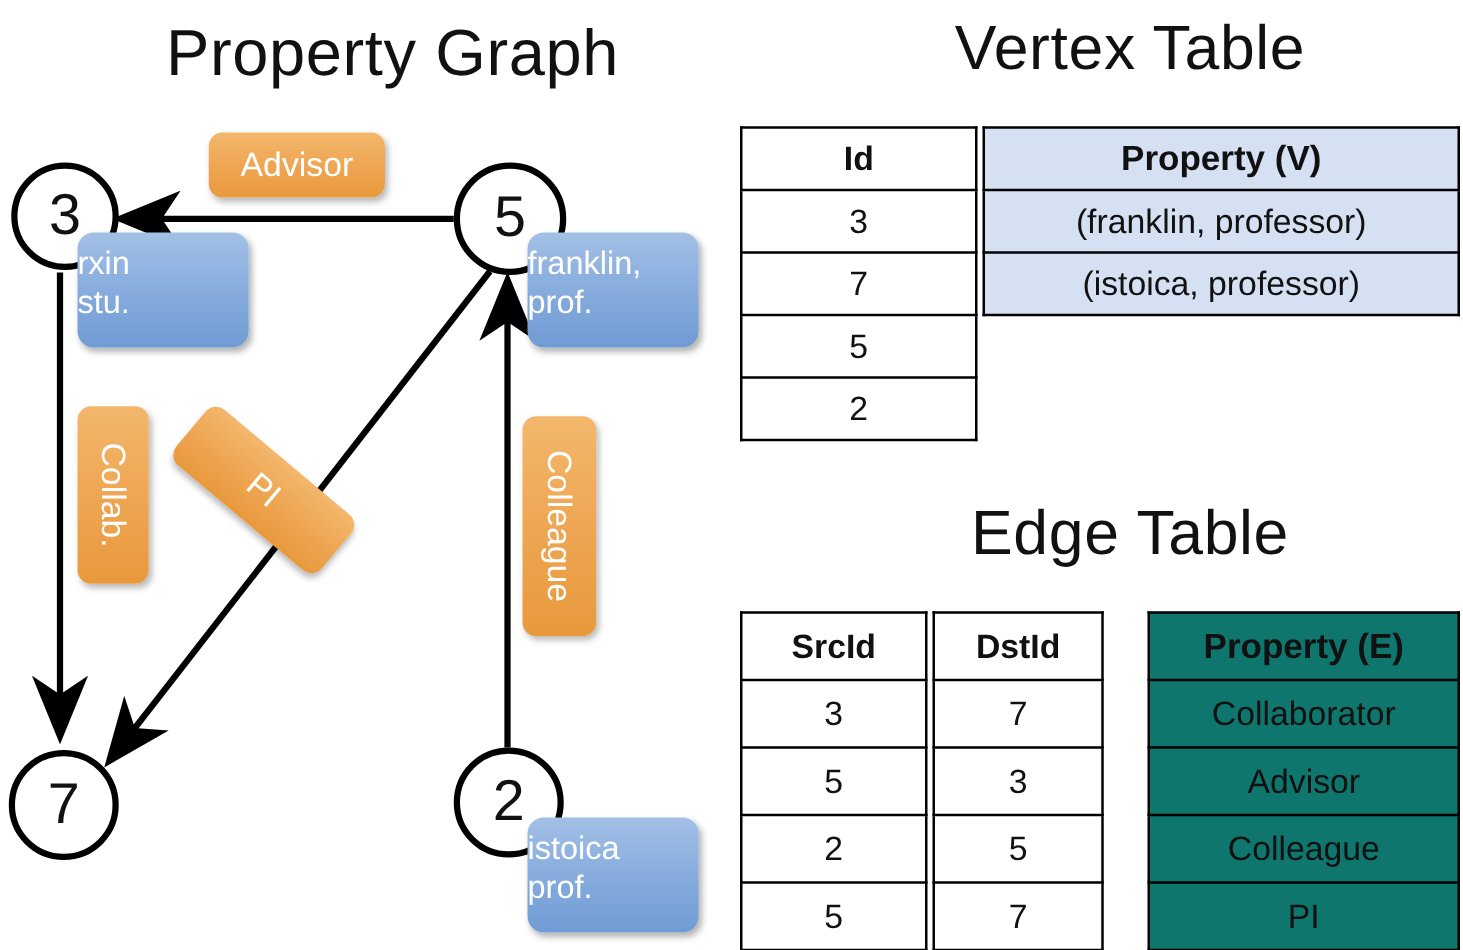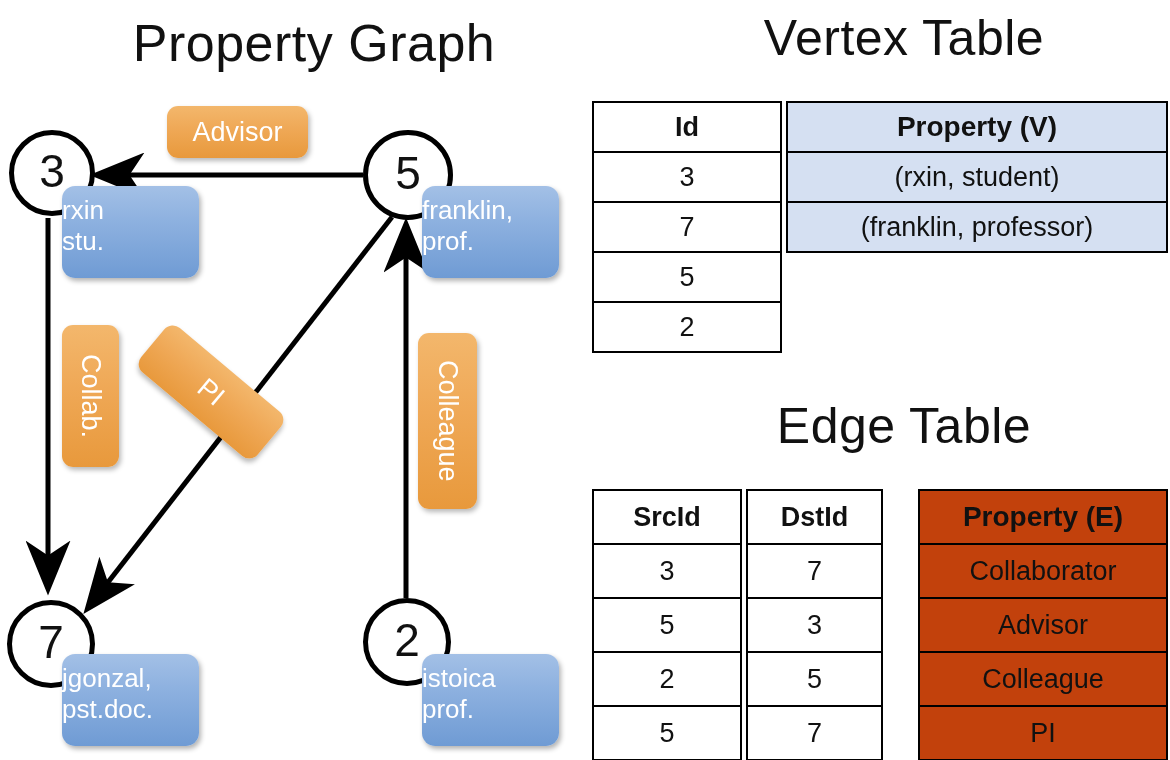--- a/index.html
+++ b/index.html
@@ -77,21 +77,21 @@
   
   #edge-src-table{left:592px;top:489px;width:150px;}
   #edge-src-table th,#edge-src-table td{height:50px;font-size:27px;background:#fff;}
   #edge-src-table th{font-weight:bold;}
 
   #edge-dst-table{left:746px;top:489px;width:137px;}
   #edge-dst-table th,#edge-dst-table td{height:50px;font-size:27px;background:#fff;}
   #edge-dst-table th{font-weight:bold;}
 
   #edge-prop-table{left:918px;top:489px;width:250px;}
-  #edge-prop-table th,#edge-prop-table td{height:50px;font-size:27px;background:#c2410c;}
+  #edge-prop-table th,#edge-prop-table td{height:50px;font-size:27px;background:#0f766e;}
   #edge-prop-table th{font-weight:bold;font-size:28px;}
 </style>
 </head>
 <body>
 
 <div class="title" id="title-property-graph">Property Graph</div>
 <div class="title" id="title-vertex-table">Vertex Table</div>
 <div class="title" id="title-edge-table">Edge Table</div>
 
 <div class="panel" id="graph-area">
@@ -126,24 +126,20 @@
   </div>
 
   <div class="prop-box" style="left:62px;top:96px;width:137px;height:92px;">
     <div>rxin</div>
     <div>stu.</div>
   </div>
   <div class="prop-box" style="left:422px;top:96px;width:137px;height:92px;">
     <div>franklin,</div>
     <div>prof.</div>
   </div>
-  <div class="prop-box" style="left:62px;top:564px;width:137px;height:92px;">
-    <div>jgonzal,</div>
-    <div>pst.doc.</div>
-  </div>
   <div class="prop-box" style="left:422px;top:564px;width:137px;height:92px;">
     <div>istoica</div>
     <div>prof.</div>
   </div>
 
   <div class="edge-label" style="left:167px;top:16px;width:141px;height:52px;">Advisor</div>
 
   <div class="edge-label vert-label" style="left:62px;top:235px;width:57px;height:142px;">Collab.</div>
 
   <div class="edge-label" style="left:135px;top:273px;width:152px;height:58px;transform:rotate(40deg);transform-origin:center center;">PI</div>
@@ -170,25 +166,25 @@
       </tr>
   </tbody>
 </table>
 
 <table class="tbl" id="vertex-prop-table">
   <tbody>
     <tr>
       <th>Property (V)</th>
     </tr>
     <tr>
-        <td>(rxin, student)</td>
-      </tr>
-    <tr>
         <td>(franklin, professor)</td>
       </tr>
+    <tr>
+        <td>(istoica, professor)</td>
+      </tr>
   </tbody>
 </table>
 
 <table class="tbl" id="edge-src-table">
   <tbody>
     <tr>
       <th>SrcId</th>
     </tr>
     <tr>
         <td>3</td>

